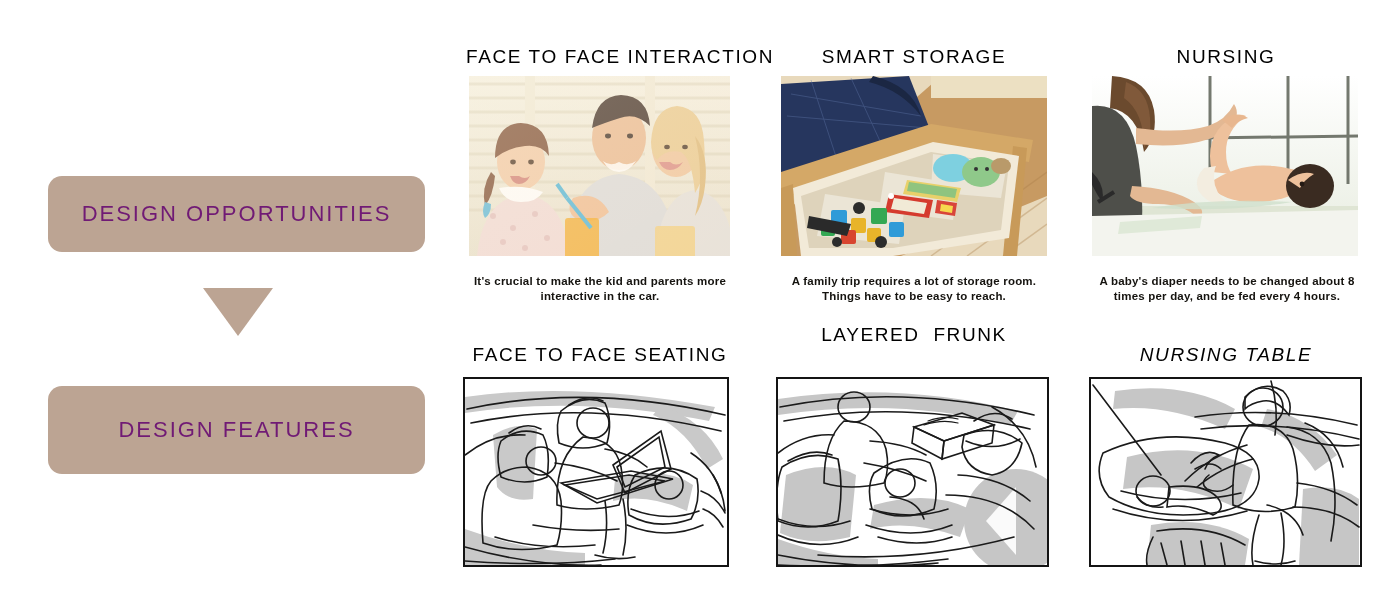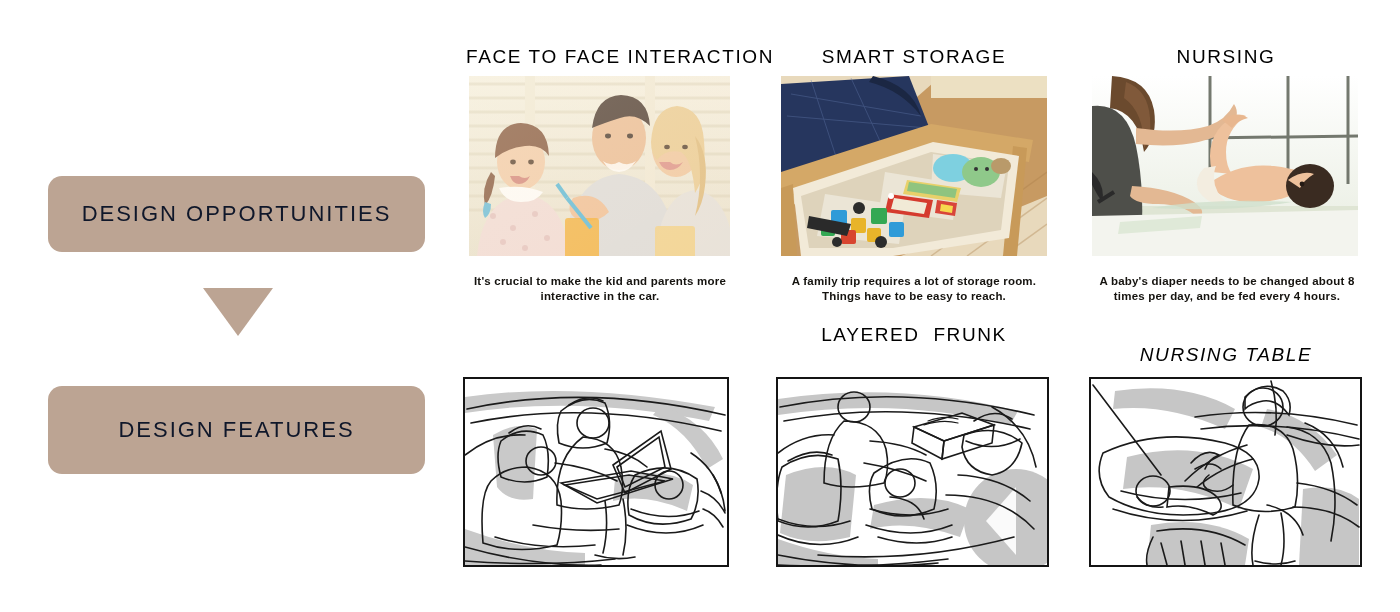--- a/index.html
+++ b/index.html
@@ -7,21 +7,21 @@
     width:1400px;height:612px;background:#ffffff;
     font-family:"Liberation Sans", sans-serif;
     overflow:hidden;position:relative;
   }
   .stage{position:absolute;inset:0;}
 
   
   .pill{
     position:absolute;border-radius:14px;
     display:flex;align-items:center;justify-content:center;
-    color:#0f172a;letter-spacing:2.0px;
+    color:#701a75;letter-spacing:2.0px;
     font-size:22px;font-weight:400;
     text-align:center;
   }
   #pill-opportunities{left:48px;top:176px;width:377px;height:76px;}
   #pill-features{left:48px;top:386px;width:377px;height:88px;}
 
   .arrow-down{
     position:absolute;left:203px;top:288px;
     width:0;height:0;
     border-left:35px solid transparent;
@@ -247,20 +247,21 @@
       <path d="M28 146 L110 140 L108 152 L26 158 Z" fill="#dfe9d8"></path>
       <path d="M0 96 q14 14 10 30 q-8 -12 -14 -26z" fill="#2a2a2a"></path>
       <path d="M22 116 l-16 10" stroke="#2a2a2a" stroke-width="4"></path>
     </svg>
   </div>
 
   <div class="caption" style="left:778px;top:274px;width:272px;">A family trip requires a lot of storage room. Things have to be easy to reach.</div>
   <div class="caption" style="left:465px;top:274px;width:270px;">It's crucial to make the kid and parents more interactive in the car.</div>
   <div class="caption" style="left:1088px;top:274px;width:278px;">A baby's diaper needs to be changed about 8 times per day, and be fed every 4 hours.</div>
 
+  <div class="col-head" style="left:466px;top:344px;width:268px;">FACE TO FACE SEATING</div>
   <div class="col-head" style="left:778px;top:324px;width:272px;">LAYERED  FRUNK</div>
   <div class="col-head" style="left:1088px;top:344px;width:276px;font-style:italic;">NURSING TABLE</div>
 
   <div class="sketch" style="left:463px;top:377px;width:266px;height:190px;">
     <svg width="262" height="186" viewBox="0 0 262 186">
       <rect width="262" height="186" fill="#fff"></rect>
       <g fill="#c9c9c9">
         <path d="M0 18 q110 -16 250 10 l-6 14 q-130 -26 -244 -8z"></path>
         <path d="M0 150 q60 22 120 24 l0 12 L0 186z"></path>
         <path d="M196 26 q44 16 62 54 l-16 10 q-20 -40 -54 -54z"></path>

